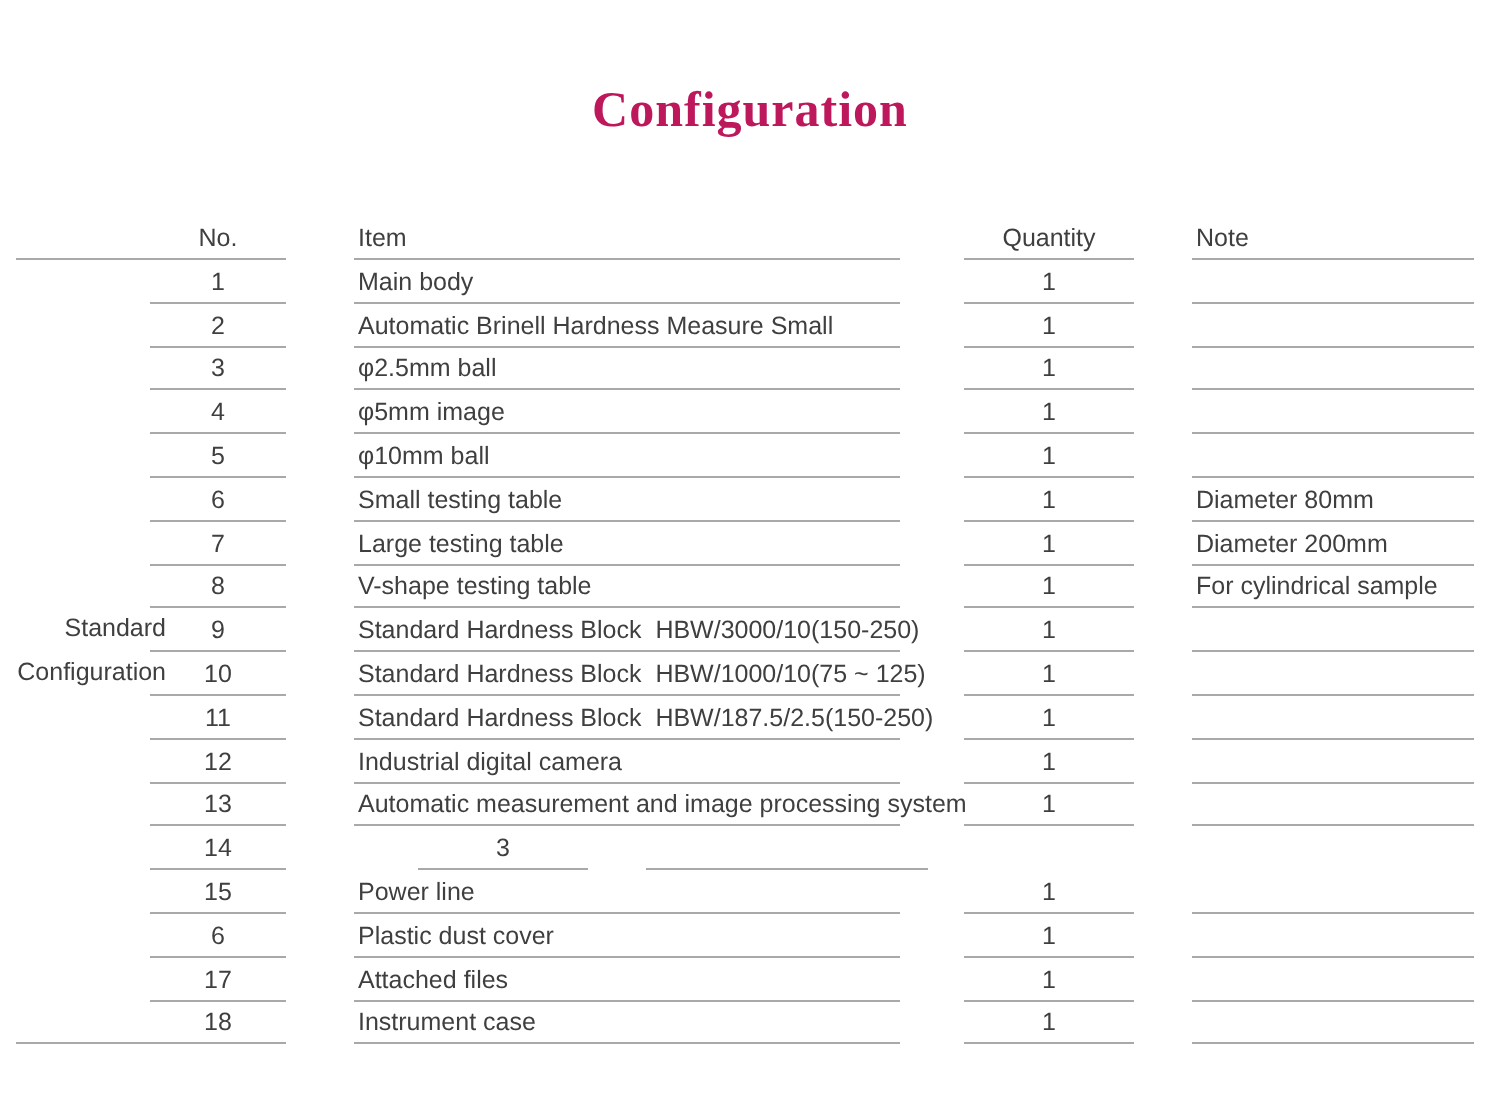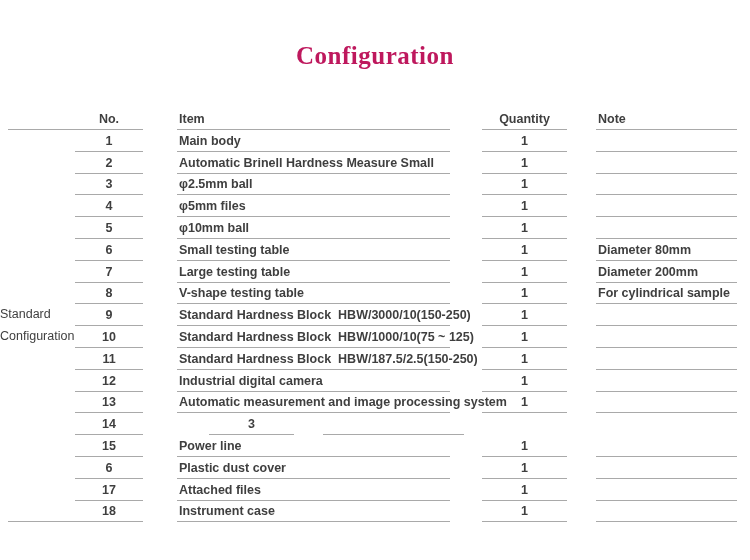--- a/index.html
+++ b/index.html
@@ -21,21 +21,21 @@
     font-weight: bold;
     font-size: 25px;
     letter-spacing: 0.5px;
     color: #be185d;
   }
   .config-table {
     position: absolute;
     left: 8px;
     top: 108px;
   }
-  .trow { display: flex; font-weight: bold; }
+  .trow { display: flex; }
   .trow > div { box-sizing: border-box; flex: none; }
   .cell {
     font-size: 12.5px;
     color: #3f3f3f;
     display: flex;
     align-items: flex-end;
     padding-bottom: 3px;
     white-space: pre;
   }
   .hrow { height: 22px; }
@@ -47,21 +47,21 @@
   .c-item  { width: 273px; padding-left: 2px; }
   .c-g2    { width: 32px; }
   .c-qty   { width: 85px; justify-content: center; }
   .c-g3    { width: 29px; }
   .c-note  { width: 141px; padding-left: 2px; }
   .group-label {
     position: absolute;
     left: 0px;
     top: 304px;
     width: 83px;
-    text-align: left;
+    text-align: right;
     font-size: 12.5px;
     color: #3f3f3f;
     line-height: 21.8px;
   }
 </style>
 </head>
 <body>
 
 <div class="page">
 
@@ -111,21 +111,21 @@
       <div class="c-g2"></div>
       <div class="cell c-qty u">1</div>
       <div class="c-g3"></div>
       <div class="cell c-note u"></div>
     </div>
 
     <div class="trow drow">
       <div class="cell c-label"></div>
       <div class="cell c-no u">4</div>
       <div class="c-g1"></div>
-      <div class="cell c-item u">φ5mm files</div>
+      <div class="cell c-item u">φ5mm image</div>
       <div class="c-g2"></div>
       <div class="cell c-qty u">1</div>
       <div class="c-g3"></div>
       <div class="cell c-note u"></div>
     </div>
 
     <div class="trow drow">
       <div class="cell c-label"></div>
       <div class="cell c-no u">5</div>
       <div class="c-g1"></div>

